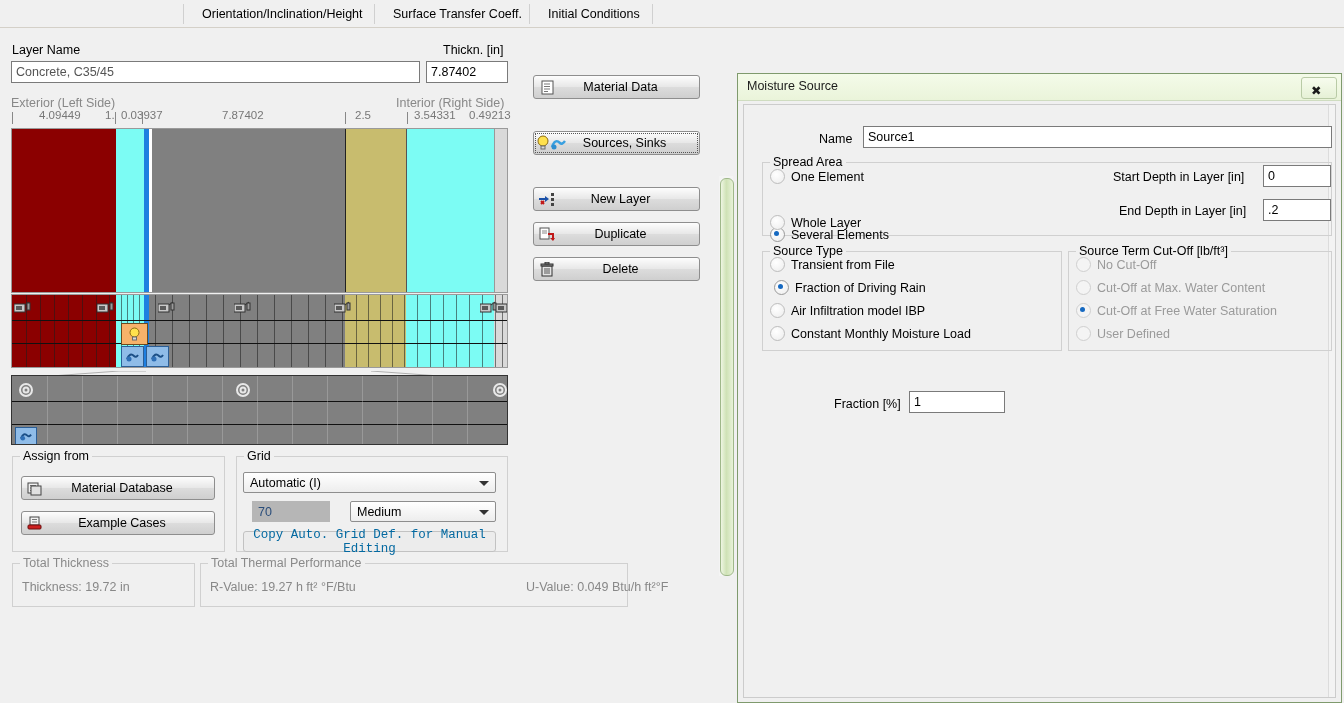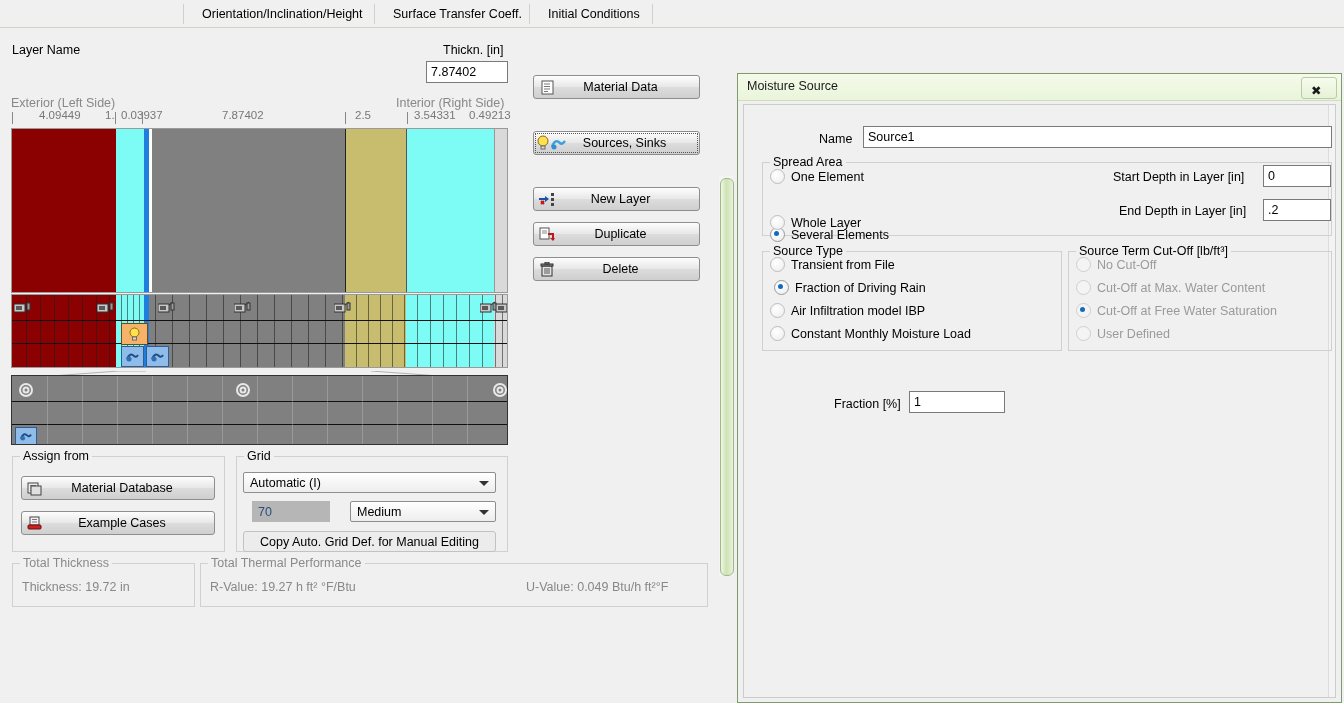--- a/index.html
+++ b/index.html
@@ -58,21 +58,21 @@
         display:flex;align-items:center;justify-content:center;}
 
   
   .btn{position:absolute;box-sizing:border-box;
        background:linear-gradient(#fdfdfd,#e8e8e8 48%,#dcdcdc 52%,#cfcfcf);
        border:1px solid #8e8e8e;border-radius:3px;
        font-size:12.5px;color:#000;display:flex;align-items:center;cursor:default;}
   .btn .bi{width:26px;display:flex;align-items:center;justify-content:center;flex:0 0 26px;}
   .btn .bt{flex:1;text-align:center;padding-right:18px;}
   .btn.focus{outline:1px dotted #555;outline-offset:-3px;}
-  .btn.dis{color:#000000;background:#ececec;border-color:#c2c2c2;}
+  .btn.dis{color:#0369a1;background:#ececec;border-color:#c2c2c2;font-family:Liberation Mono, monospace;}
 
   
   .grp{position:absolute;box-sizing:border-box;border:1px solid #d0d0d0;}
   .grp>.gl{position:absolute;top:-8px;left:7px;background:#f0f0f0;padding:0 3px;font-size:12.5px;color:#000;}
   .grp>.gl.dim{color:#8a8a8a;}
 
   
   .rad{position:absolute;display:flex;align-items:center;font-size:12.5px;white-space:nowrap;cursor:default;}
   .rad i{width:13px;height:13px;border-radius:50%;border:1px solid #9a9a9a;
          background:radial-gradient(circle at 40% 35%,#ffffff,#ececec);
@@ -125,20 +125,21 @@
     <div class="tabsep" style="left:529px;"></div>
     <div class="tab" style="left:538px;">
       <span>Initial Conditions</span>
     </div>
     <div class="tabsep" style="left:652px;"></div>
   </div>
 
   <div class="lbl" style="left:12px;top:43px;">Layer Name</div>
   <div class="lbl" style="left:443px;top:43px;">Thickn. [in]</div>
 
+  <div class="txtin" style="left:11px;top:61px;width:409px;height:22px;">Concrete, C35/45</div>
   <div class="txtin dark" style="left:426px;top:61px;width:82px;height:22px;">7.87402</div>
 
   <div class="lbl dim" style="left:11px;top:96px;">Exterior (Left Side)</div>
   <div class="lbl dim" style="left:396px;top:96px;">Interior (Right Side)</div>
 
   <div class="ruler">
     <div class="tick" style="left:1px;"></div>
     <div class="rnum" style="left:28px;">4.09449</div>
     <div class="tick" style="left:104px;"></div>
     <div class="rnum" style="left:94px;">1.</div>
@@ -446,21 +447,21 @@
   </div>
   <div class="btn dis" style="left:243px;top:531px;width:253px;height:21px;justify-content:center;">
     <span class="bt" style="padding-right:0;">Copy Auto. Grid Def. for Manual Editing</span>
   </div>
 
   <div class="grp" style="left:12px;top:563px;width:183px;height:44px;">
     <span class="gl dim">Total Thickness</span>
     <span class="lbl dim" style="left:9px;top:16px;">Thickness: 19.72 in</span>
   </div>
 
-  <div class="grp" style="left:200px;top:563px;width:508px;height:44px;">
+  <div class="grp" style="left:200px;top:563px;width:428px;height:44px;">
     <span class="gl dim">Total Thermal Performance</span>
     <span class="lbl dim" style="left:9px;top:16px;">R-Value: 19.27 h ft² °F/Btu</span>
     <span class="lbl dim" style="left:325px;top:16px;">U-Value: 0.049 Btu/h ft²°F</span>
   </div>
 
   <div class="sbtrack"></div>
   <div class="sbthumb"></div>
 
   <div class="dlg">
     <div class="dlgtitle">

